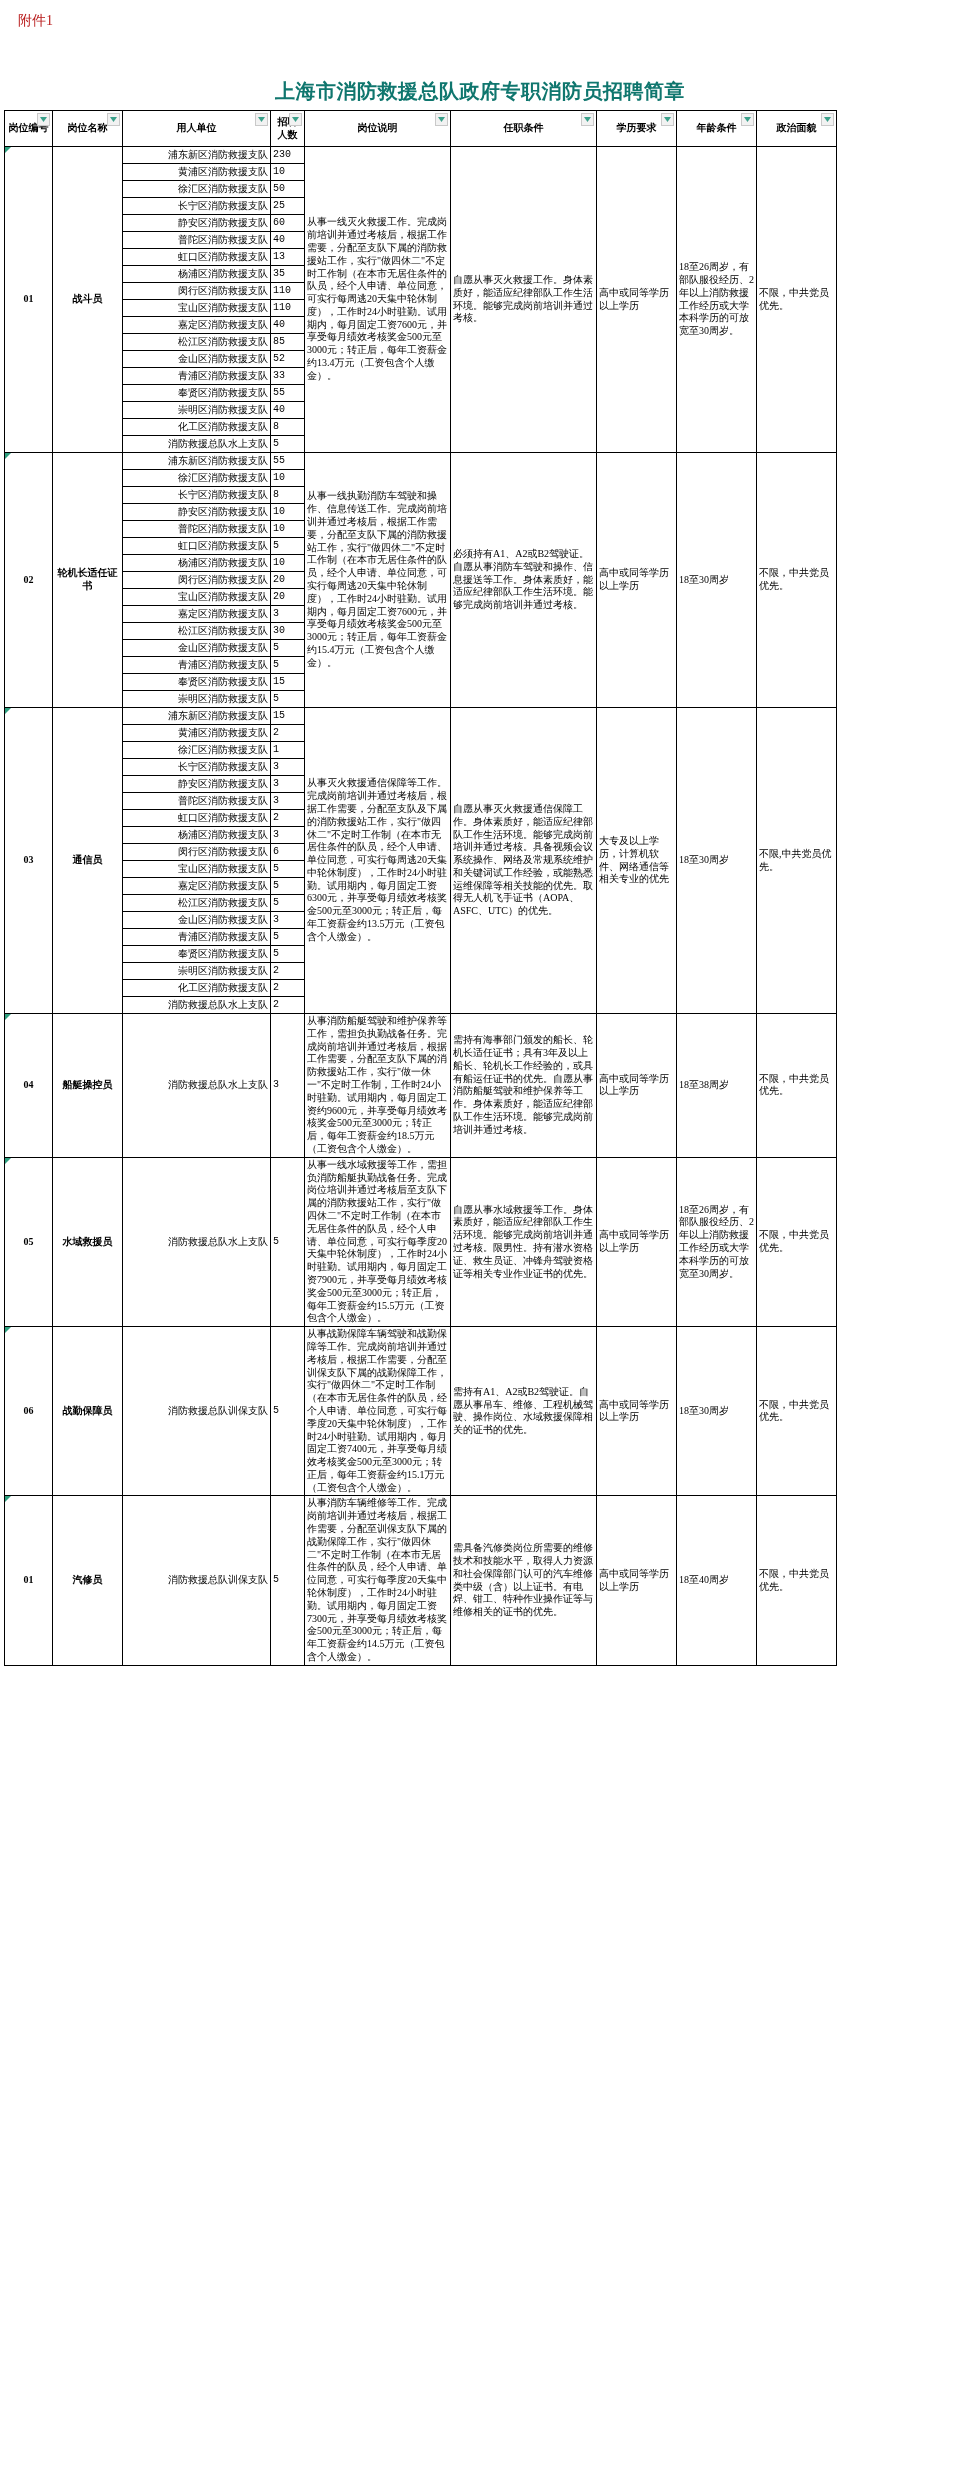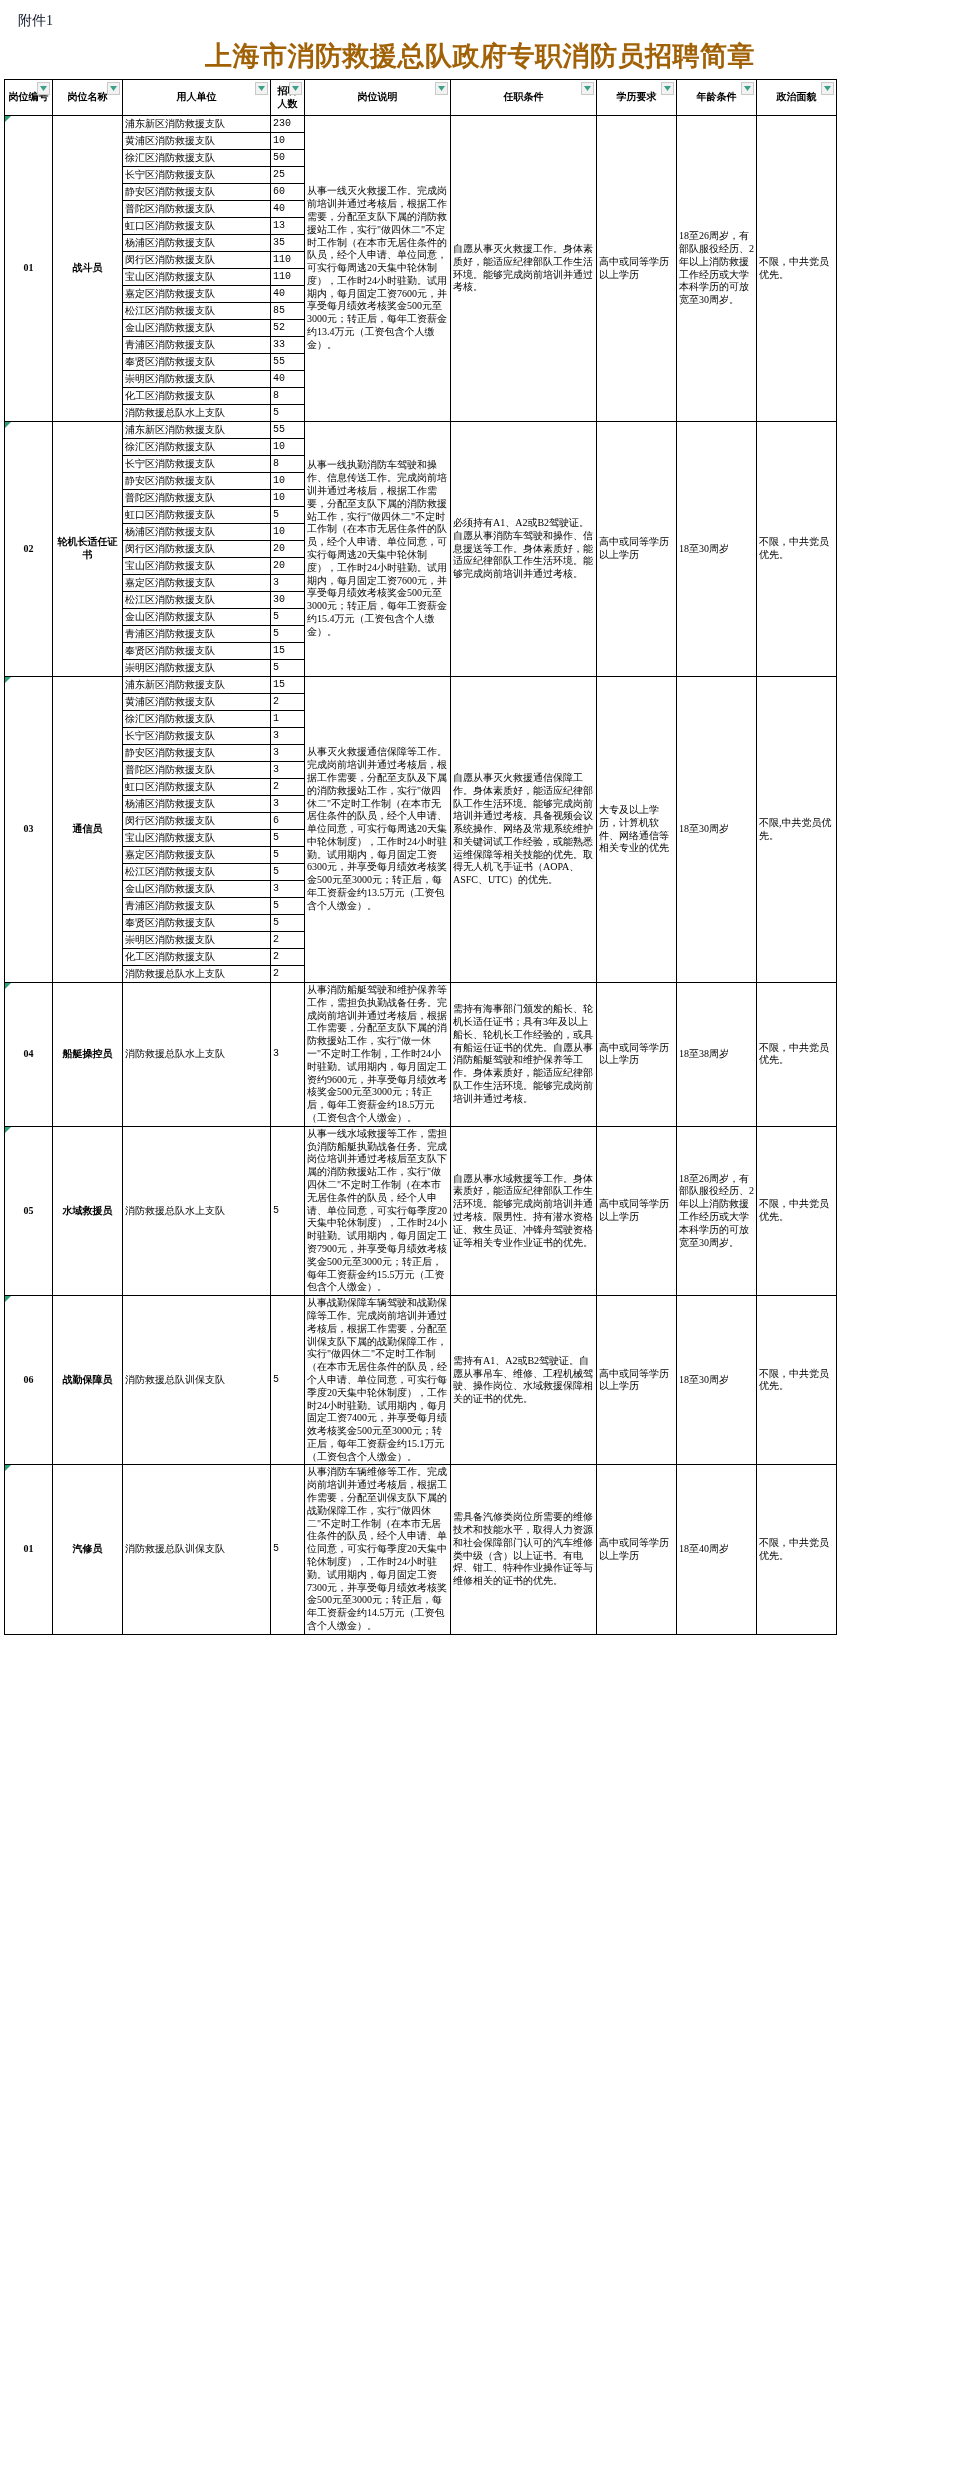--- a/index.html
+++ b/index.html
@@ -10,32 +10,33 @@
   }
   .page {
     width: 960px;
     min-height: 2485px;
     position: relative;
     background: #fff;
     padding: 0;
   }
   .attach {
     font-size: 14px;
-    color: #0f172a;
+    color: #b91c1c;
     padding: 12px 0 6px 18px;
     font-family: "Liberation Serif", serif;
   }
   .doc-title {
     text-align: center;
-    font-size: 27px;
+    font-size: 20px;
     font-weight: bold;
     letter-spacing: 0.5px;
-    color: #a16207;
+    color: #0f766e;
     padding: 2px 0 5px 0;
     font-family: "Liberation Sans", sans-serif;
+    margin-top: 40px;
   }
   table.sheet {
     border-collapse: collapse;
     width: 821px;
     margin: 0 4px;
     table-layout: fixed;
   }
   table.sheet td, table.sheet th {
     border: 1px solid #000;
     vertical-align: middle;
@@ -70,21 +71,21 @@
   .c-code   { width: 48px;  text-align: center; }
   .c-name   { width: 70px;  text-align: center; }
   .c-unit   { width: 148px; text-align: center; }
   .c-num    { width: 34px;  text-align: center; }
   .c-desc   { width: 146px; text-align: left; }
   .c-req    { width: 146px; text-align: left; }
   .c-edu    { width: 80px;  text-align: center; }
   .c-age    { width: 80px;  text-align: center; }
   .c-pol    { width: 80px;  text-align: center; }
 
-  td.unit-cell { text-align: left; font-size: 10px; height: 17px; padding: 0 2px; }
+  td.unit-cell { text-align: right; font-size: 10px; height: 17px; padding: 0 2px; }
   td.num-cell  { text-align: left; font-size: 10px; height: 17px; font-family: Liberation Mono, monospace; }
   td.vcell     { text-align: center; font-weight: bold; }
   td.desc-cell, td.req-cell {
     text-align: left;
     padding: 3px 4px;
     font-size: 10px;
     line-height: 1.30;
   }
   td.edu-cell, td.age-cell, td.pol-cell {
     font-size: 10px;

